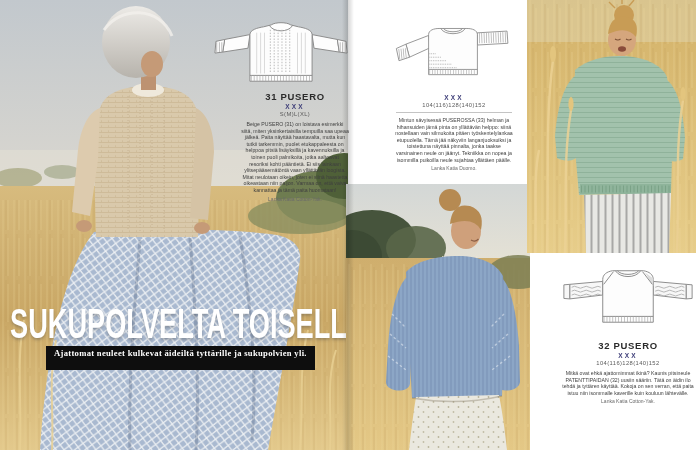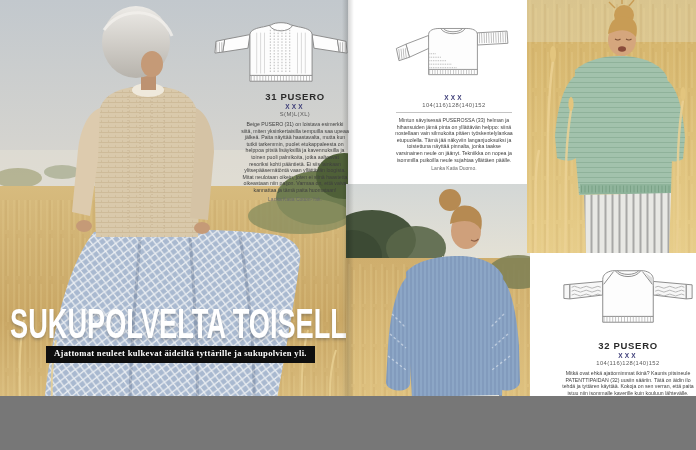--- a/index.html
+++ b/index.html
@@ -1,17 +1,17 @@
 <!DOCTYPE html>
 <html style="--diff-color: #3d3d78; --subbar-bg: #0e0e0e;"><head>
 <meta charset="utf-8">
 <style>
   html,body{margin:0;padding:0;background:#777;}
   .spread{
-    position:relative;width:696px;height:396px;overflow:hidden;background:#ffffff;
+    position:relative;width:696px;height:450px;overflow:hidden;background:#ffffff;
     font-family:"Liberation Sans",sans-serif;margin:0 auto;
   }
   .photo{position:absolute;display:block;}
   .schem{position:absolute;}
   .schem svg{display:block;width:100%;height:100%;}
   .pat{position:absolute;text-align:center;}
   .pat-title{font-size:9.5px;font-weight:700;letter-spacing:.7px;color:#2b2b2b;}
   .pat-diff{font-size:6.5px;font-weight:700;letter-spacing:2.2px;color:var(--diff-color,#3d3d78);margin-top:1px;}
   .pat-size{font-size:5.8px;color:#5a5a5a;letter-spacing:.4px;margin-top:1px;}
   .pat-rule{border:none;border-top:1px solid #c4c4c4;height:0;margin:4px 2px 2px;}
@@ -20,21 +20,21 @@
   .headline{
     position:absolute;left:10px;top:300px;margin:0;white-space:nowrap;
     font-size:34px;font-weight:700;color:#ffffff;letter-spacing:0;
     transform:scale(.8,1.24);transform-origin:left top;
     text-shadow:0 1px 3px rgba(70,70,70,.35);
   }
   .subheadline{
     position:absolute;left:46px;top:346px;white-space:nowrap;
     background:var(--subbar-bg,#0e0e0e);color:#fff;
     font-family:"Liberation Serif",serif;font-weight:700;
-    font-size:8.6px;letter-spacing:.3px;padding:2px 8px 5px;
+    font-size:8.6px;letter-spacing:.3px;padding:2px 8px 12px;
   }
   .gutter{
     position:absolute;left:342px;top:0;width:12px;height:450px;pointer-events:none;
     background:linear-gradient(to right,rgba(0,0,0,0),rgba(0,0,0,.16) 50%,rgba(0,0,0,0));
   }
 </style>
 </head>
 <body>
 
 <div class="spread">

